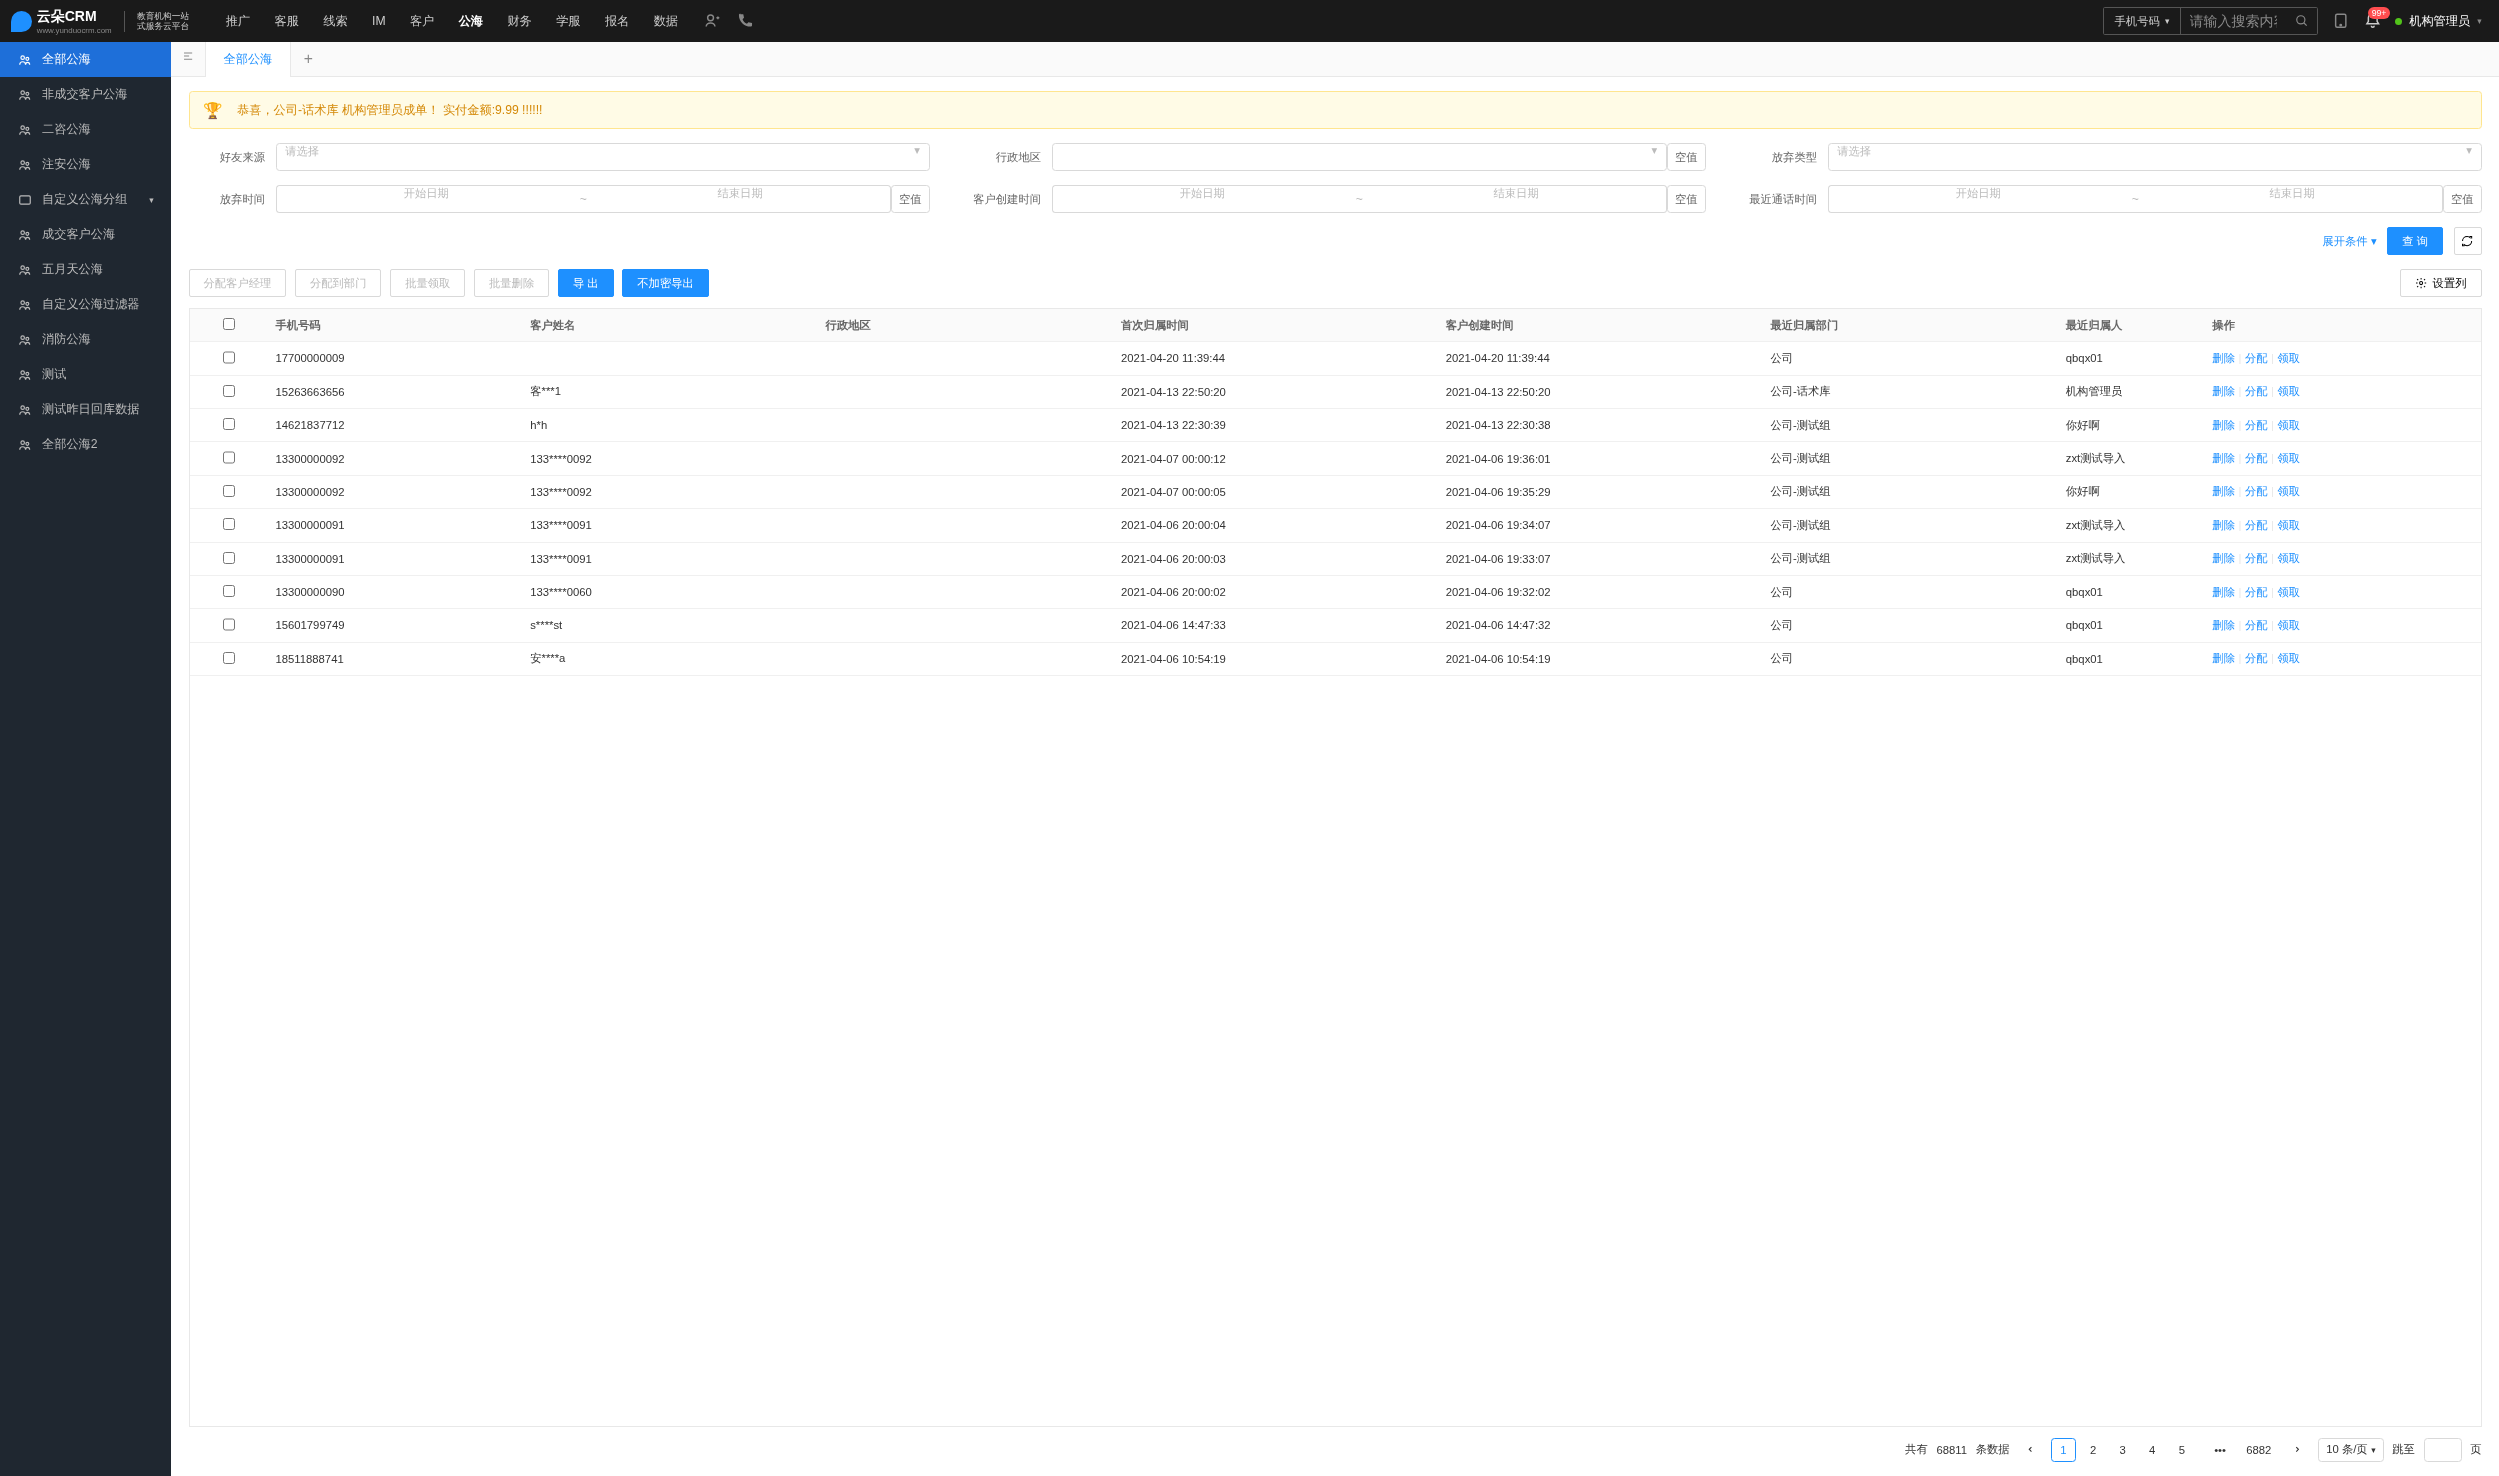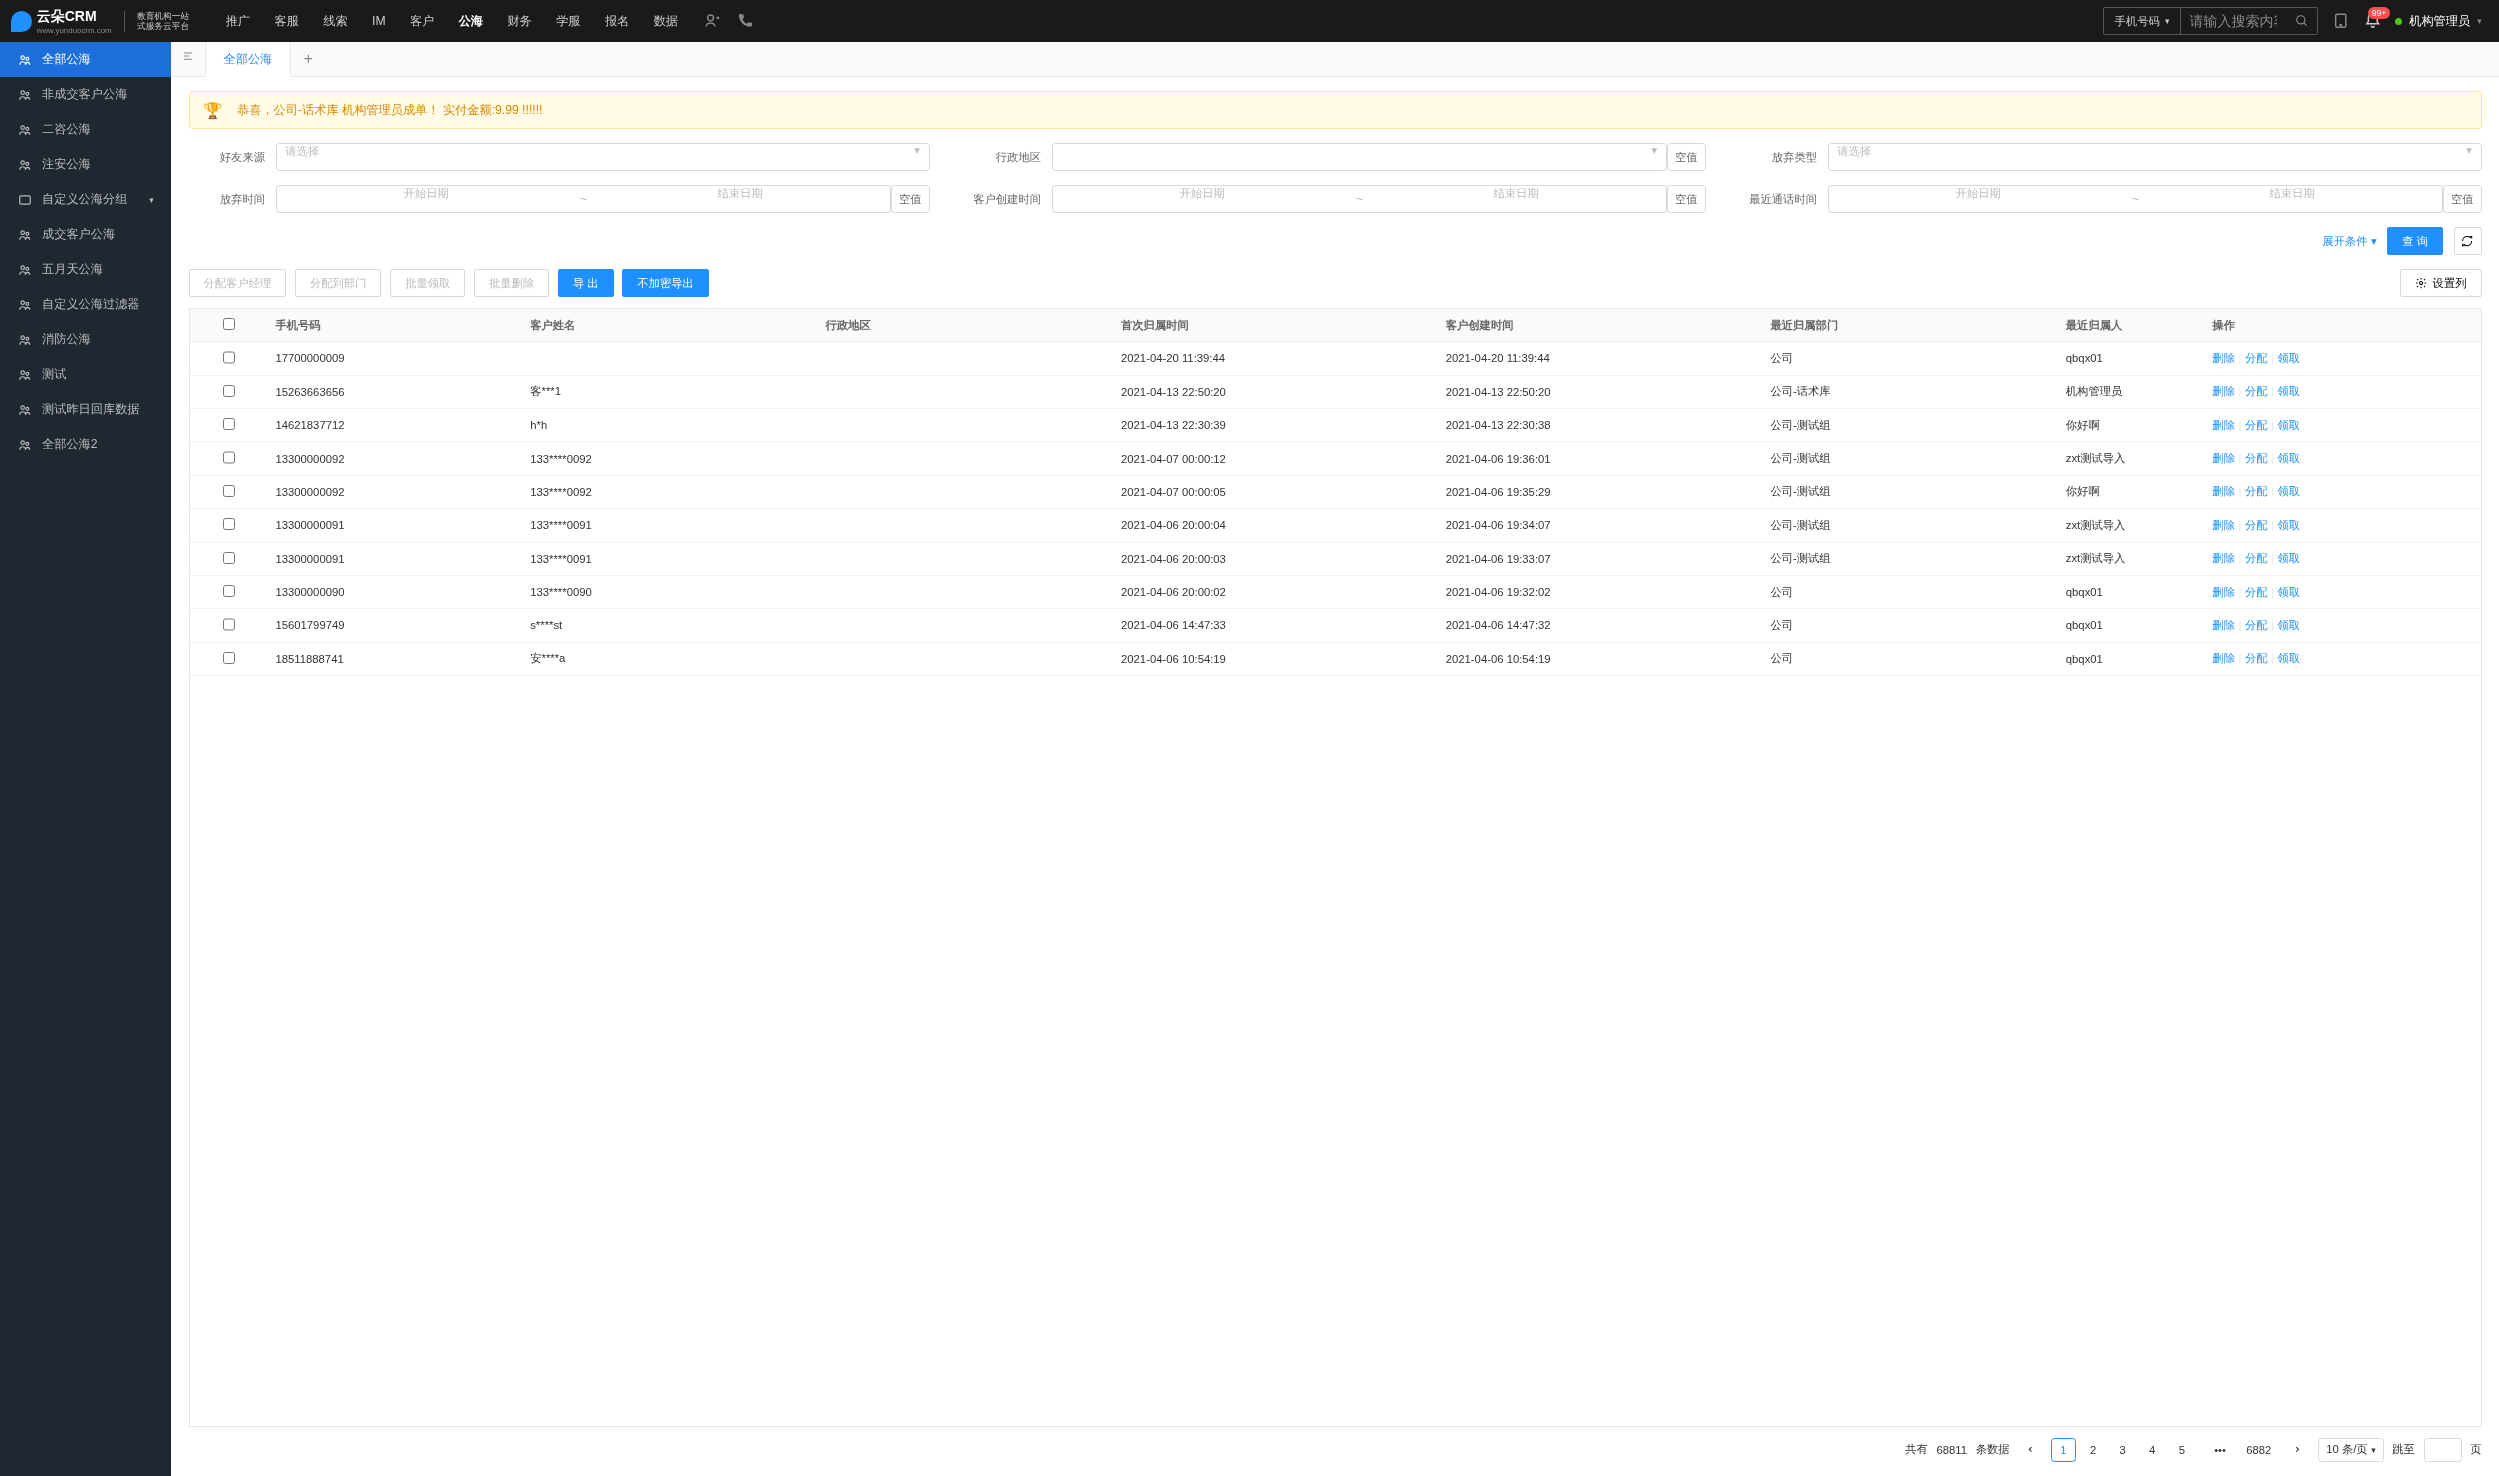--- a/index.html
+++ b/index.html
@@ -469,21 +469,21 @@
                 <td></td>
                 <td>2021-04-06 20:00:03</td>
                 <td>2021-04-06 19:33:07</td>
                 <td>公司-测试组</td>
                 <td>zxt测试导入</td>
                 <td class="col-action"><span class="action-link">删除</span><span class="action-sep">|</span><span class="action-link">分配</span><span class="action-sep">|</span><span class="action-link">领取</span></td>
               </tr>
               <tr>
                 <td class="col-check"><input type="checkbox" style=""></td>
                 <td>13300000090</td>
-                <td>133****0090</td>
+                <td>133****0060</td>
                 <td></td>
                 <td>2021-04-06 20:00:02</td>
                 <td>2021-04-06 19:32:02</td>
                 <td>公司</td>
                 <td>qbqx01</td>
                 <td class="col-action"><span class="action-link">删除</span><span class="action-sep">|</span><span class="action-link">分配</span><span class="action-sep">|</span><span class="action-link">领取</span></td>
               </tr>
               <tr>
                 <td class="col-check"><input type="checkbox" style=""></td>
                 <td>15601799749</td>

